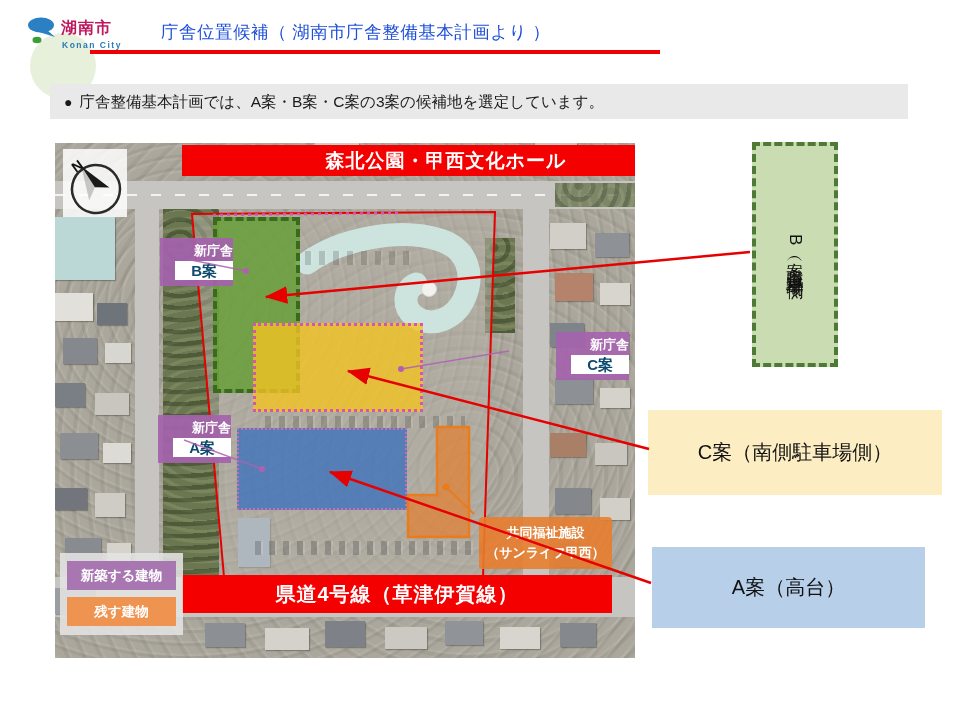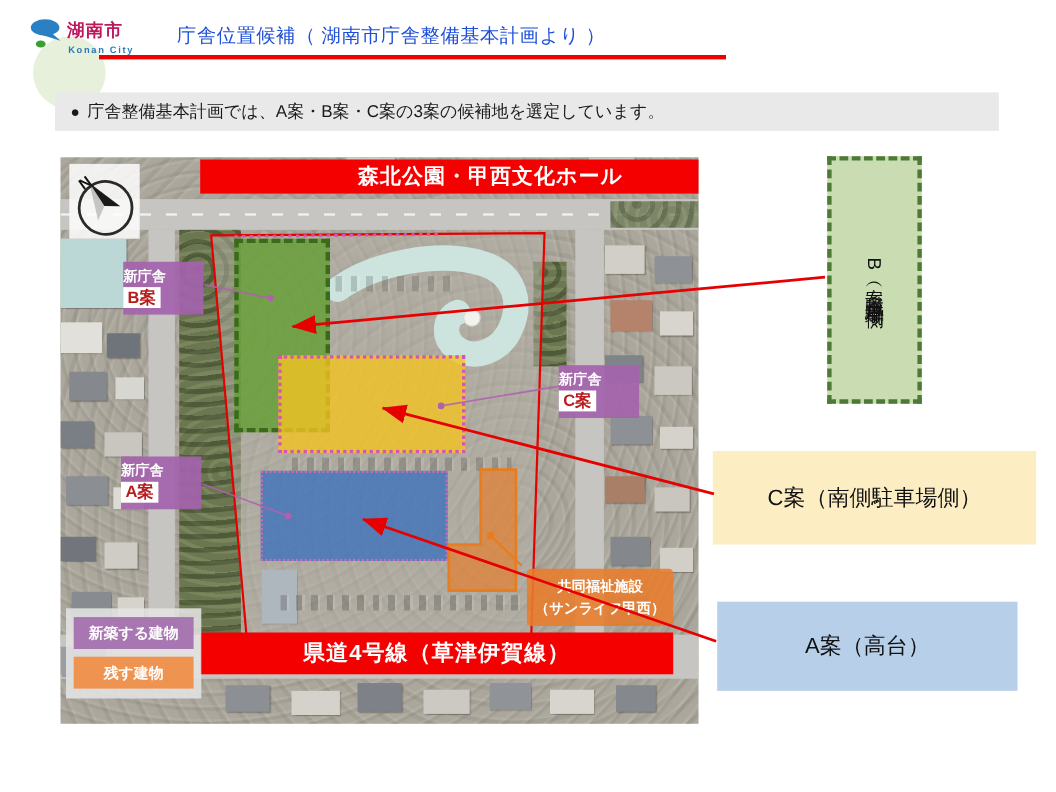--- a/index.html
+++ b/index.html
@@ -38,25 +38,25 @@
 
   .zone{position:absolute;box-sizing:border-box;}
   #zone-b{left:158px;top:74px;width:87px;height:176px;background:rgba(97,158,47,.78);border:4px dashed #3a6b1c;}
   #zone-c{left:198px;top:180px;width:170px;height:89px;background:rgba(243,195,35,.8);border:3px dotted #d554b4;}
   #zone-a{left:182px;top:285px;width:170px;height:82px;background:rgba(62,114,188,.8);border:2px dotted rgba(221,105,185,.85);}
 
   .banner{position:absolute;background:#f50000;color:#ffffff;font-weight:bold;text-align:center;}
   #banner-top{left:127px;top:2px;width:436px;height:31px;line-height:31px;font-size:19px;letter-spacing:1px;padding-left:46px;}
   #banner-bottom{left:127px;top:432px;width:430px;height:38px;line-height:38px;font-size:20px;letter-spacing:1px;}
 
-  .site-label{position:absolute;width:73px;background:rgba(164,99,172,.93);text-align:left;
-              color:#fff;font-weight:bold;padding:5px 0 6px 0;}
+  .site-label{position:absolute;width:73px;background:rgba(164,99,172,.93);text-align:right;
+              color:#fff;font-weight:bold;padding:5px 0 6px 0;margin-left:48px;}
   .site-label .l1{font-size:13px;line-height:15px;display:block;}
-  .site-label .l2{display:inline-block;background:#ffffff;color:#b91c1c;font-size:15px;line-height:19px;
-                  padding:0 4px;margin-top:3px;}
+  .site-label .l2{display:inline-block;background:#ffffff;color:#0c4a6e;font-size:15px;line-height:19px;
+                  padding:0 16px;margin-top:3px;}
   #site-label-b{left:57px;top:95px;}
   #site-label-c{left:453px;top:189px;}
   #site-label-a{left:55px;top:272px;}
 
   #facility-label{position:absolute;left:424px;top:374px;width:133px;height:52px;border-radius:4px;
                   background:rgba(233,125,44,.88);color:#fff;font-weight:bold;font-size:13px;
                   text-align:center;line-height:1.55;padding-top:6px;box-sizing:border-box;}
 
   #legend{position:absolute;left:5px;top:410px;width:123px;height:82px;background:rgba(228,228,226,.88);}
   .legend-item{width:109px;height:29px;margin:7px auto 0 auto;color:#fff;font-weight:bold;

